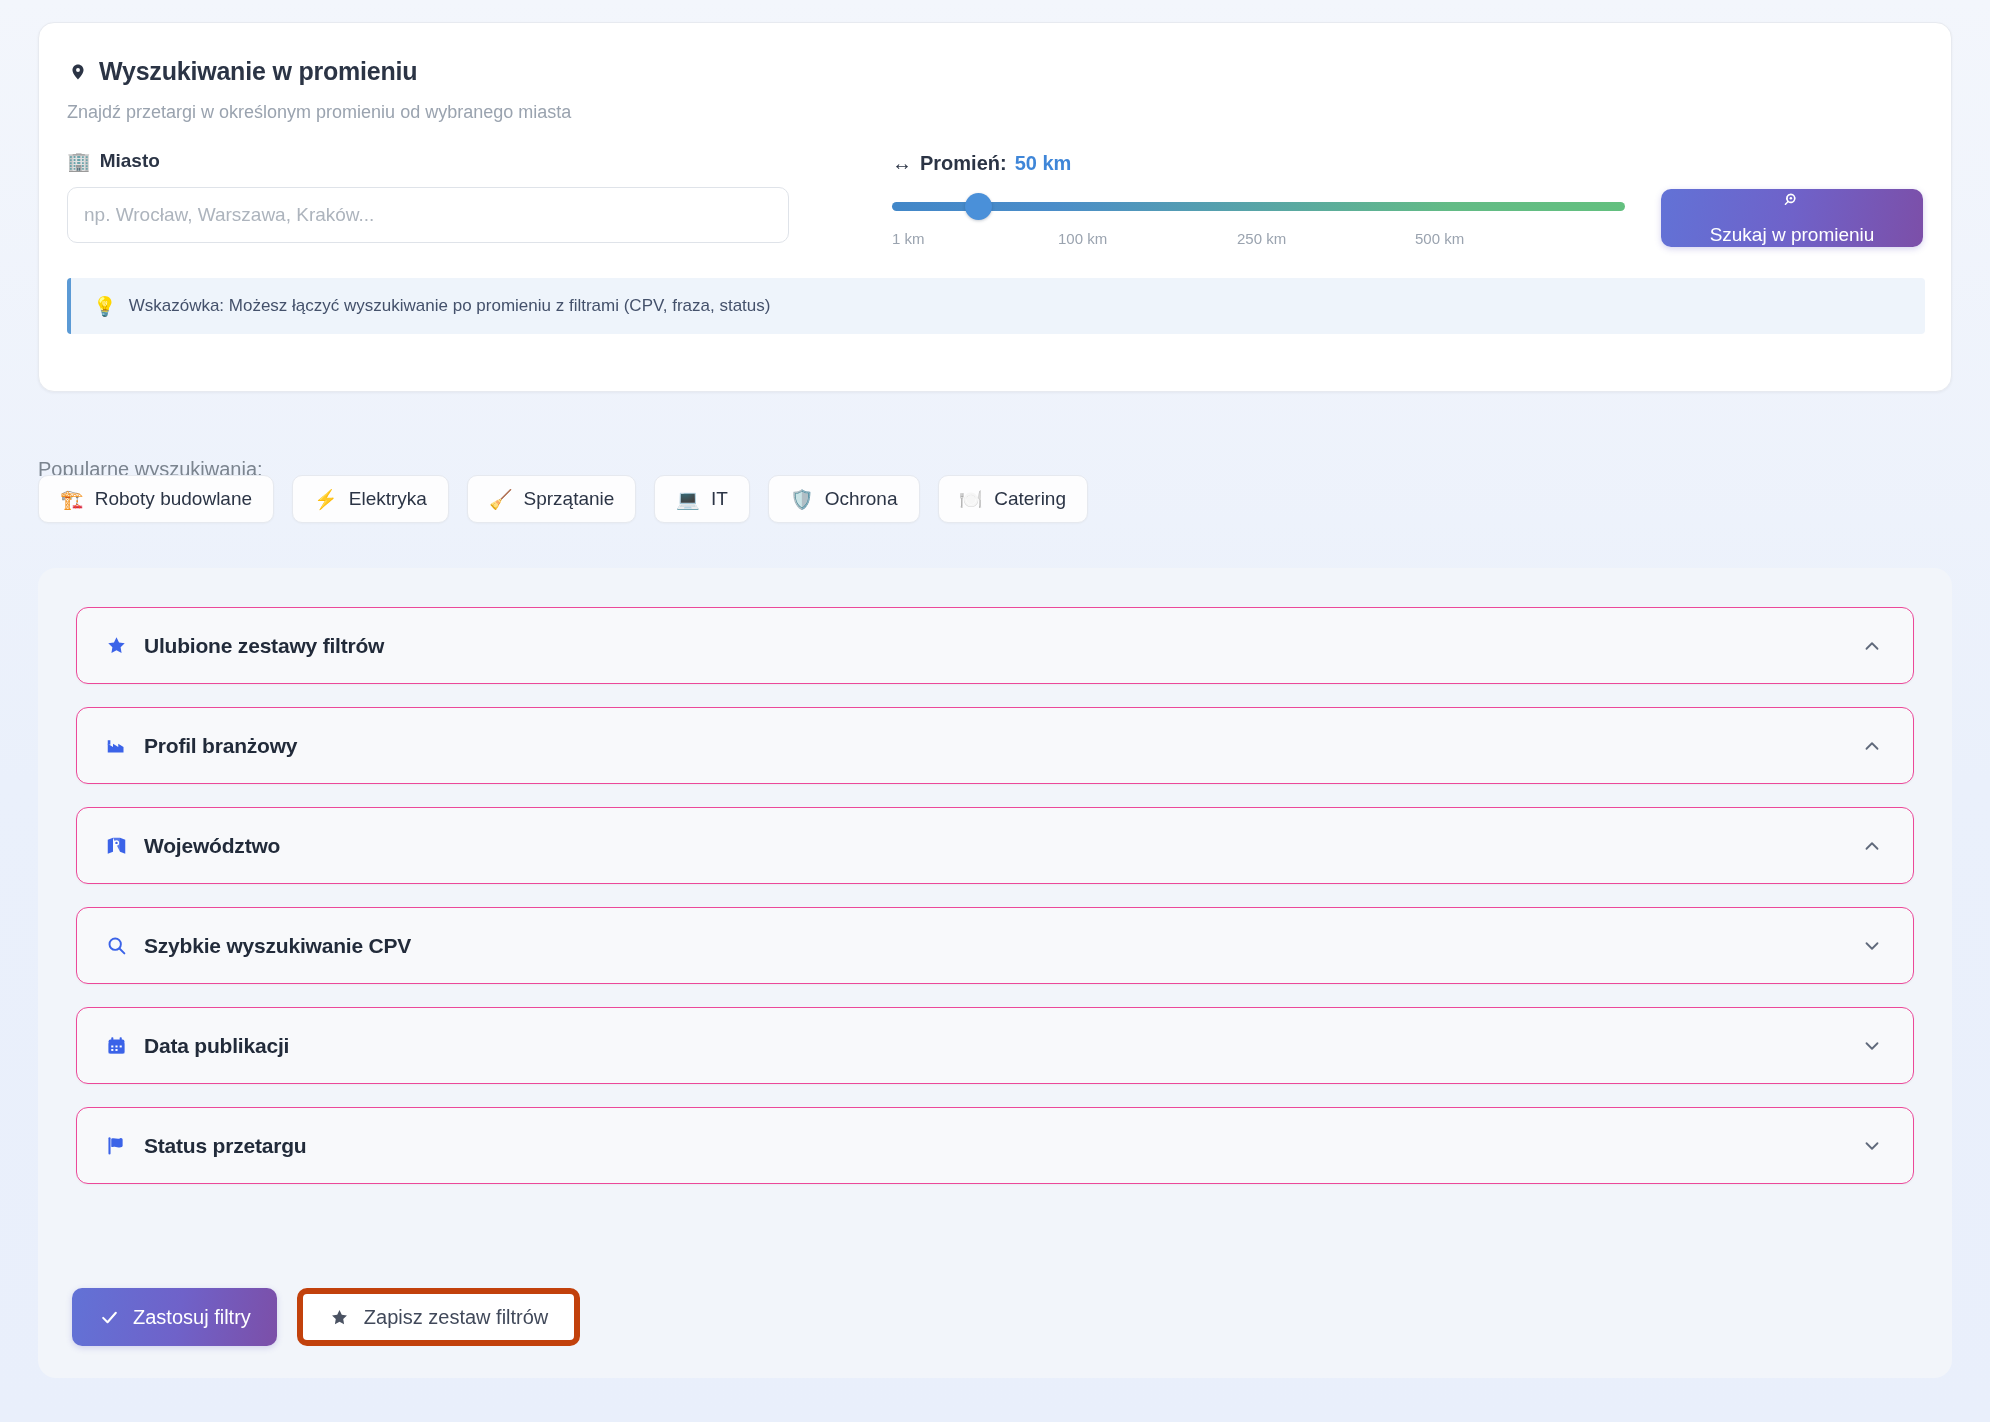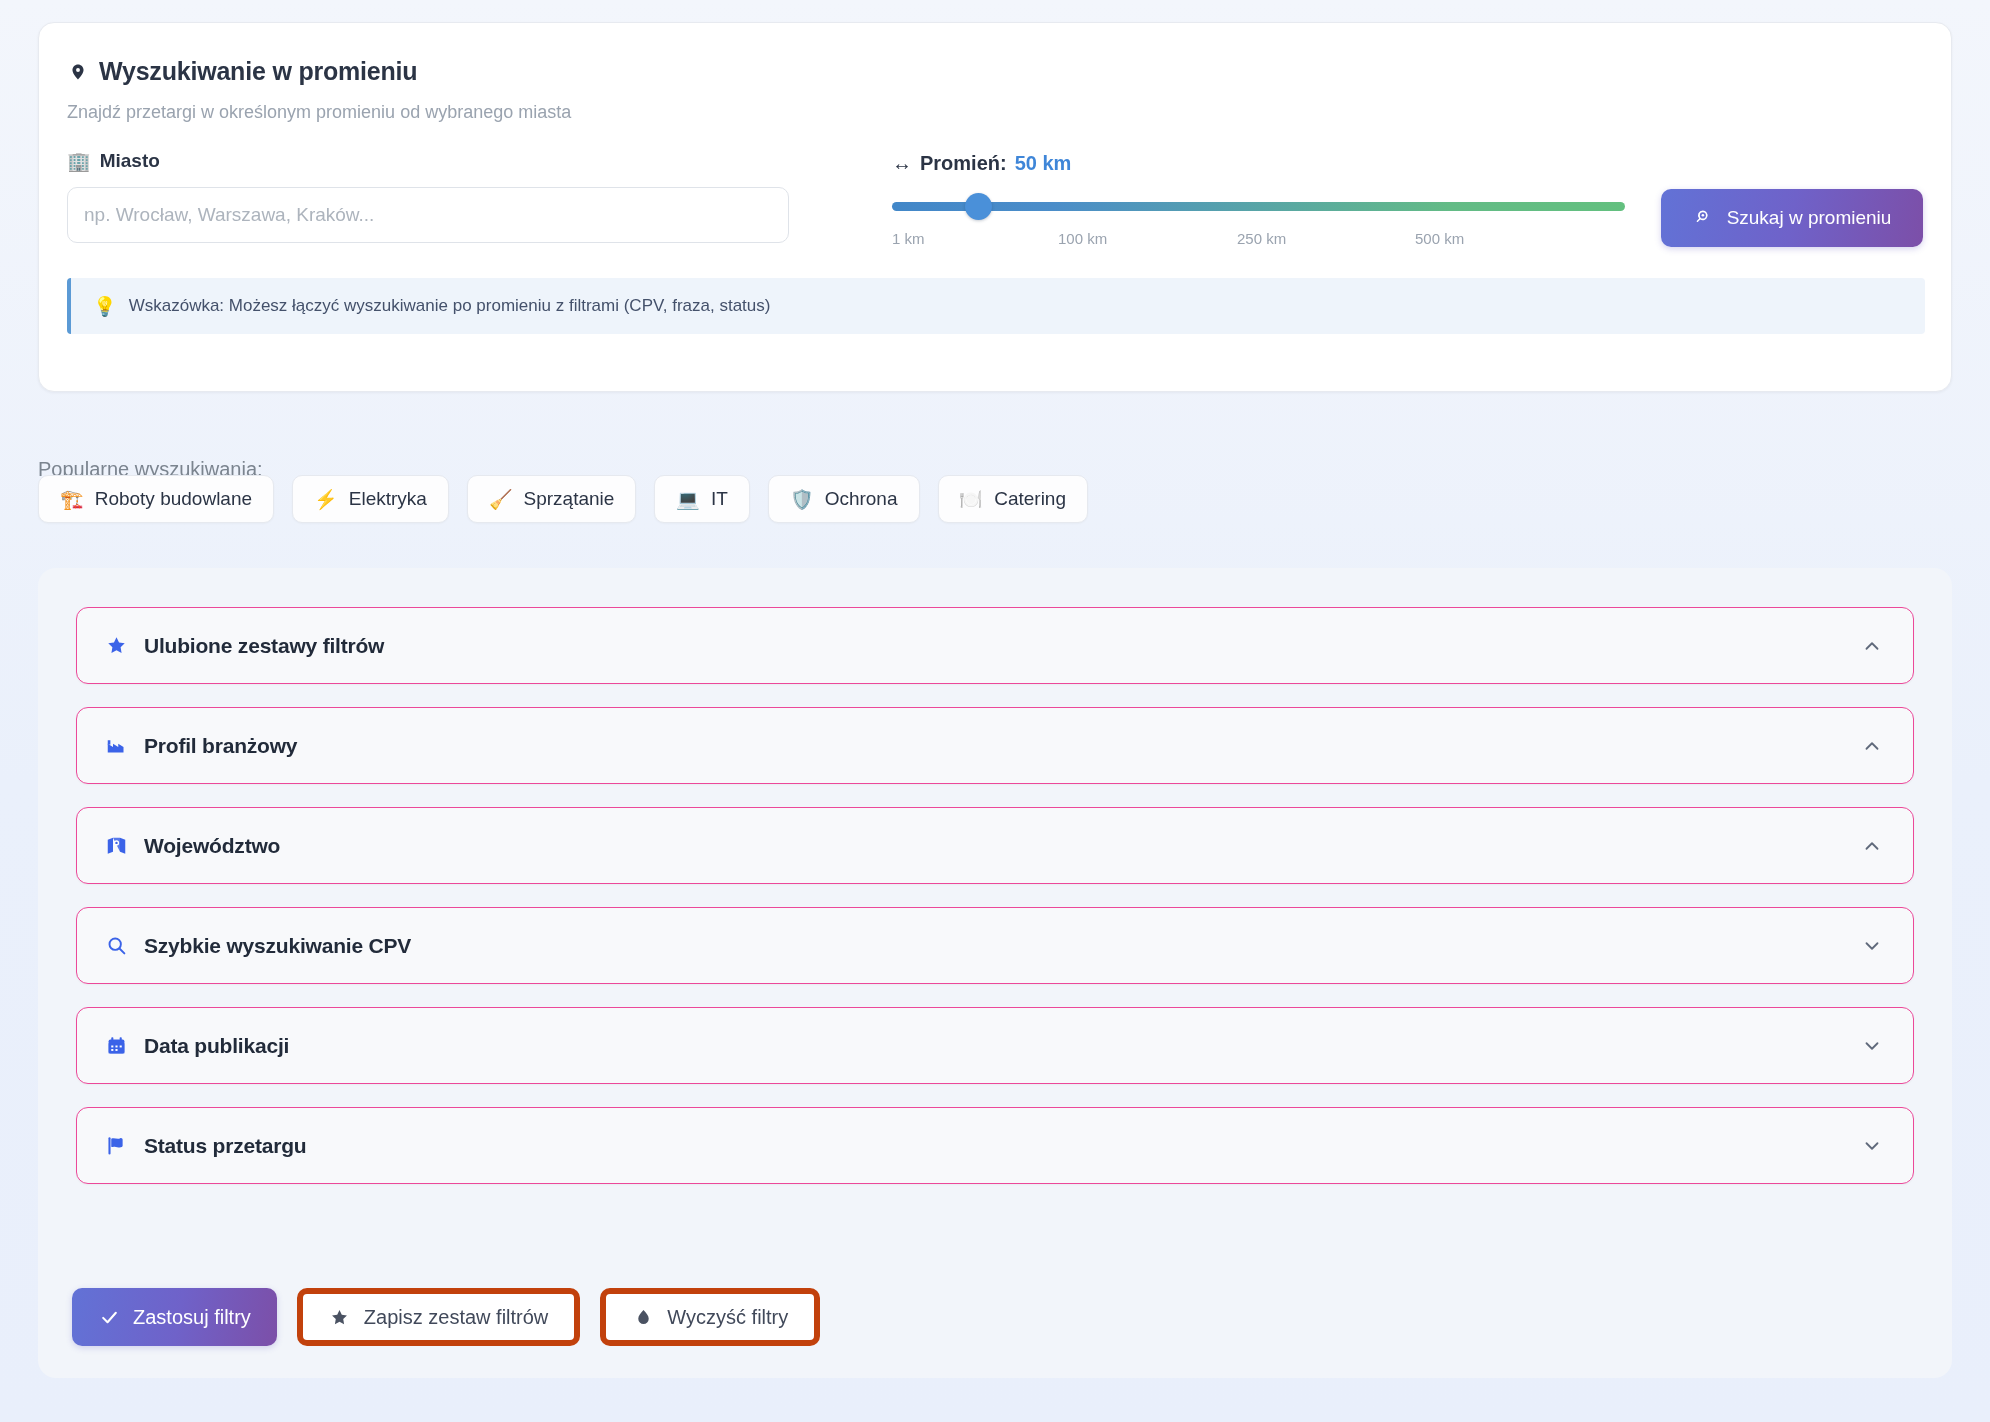--- a/index.html
+++ b/index.html
@@ -146,20 +146,21 @@
     color: #ffffff;
     font-size: 19px;
     font-weight: 500;
     font-family: "Liberation Sans", sans-serif;
     display: flex;
     align-items: center;
     justify-content: center;
     gap: 12px;
     cursor: pointer;
     box-shadow: 0 2px 6px rgba(90,80,190,0.25);
+    flex-direction: column;
   }
 
   .hint {
     position: relative;
     margin-top: 28px;
     width: 1858px;
     height: 56px;
     background: #eef4fb;
     border-left: 4px solid #5b9ad5;
     border-radius: 4px;
@@ -498,21 +499,13 @@
 
   <button class="btn btn-ghost">
     <span class="acc-icon">
       <svg width="19" height="19" viewBox="0 0 24 24" fill="#4a5262">
           <path d="M12 2.6l2.9 5.9 6.5.95-4.7 4.6 1.1 6.5-5.8-3.05-5.8 3.05 1.1-6.5-4.7-4.6 6.5-.95z"></path>
         </svg>
     </span>
     <span>Zapisz zestaw filtrów</span>
   </button>
 
-  <button class="btn btn-ghost">
-    <span class="acc-icon">
-      <svg width="19" height="19" viewBox="0 0 24 24" fill="#4a5262">
-          <path d="M12 2.5c3.6 4.2 6.6 7.4 6.6 11a6.6 6.6 0 0 1-13.2 0c0-3.6 3-6.8 6.6-11z"></path>
-        </svg>
-    </span>
-    <span>Wyczyść filtry</span>
-  </button>
 </div>
 
 </body></html>

